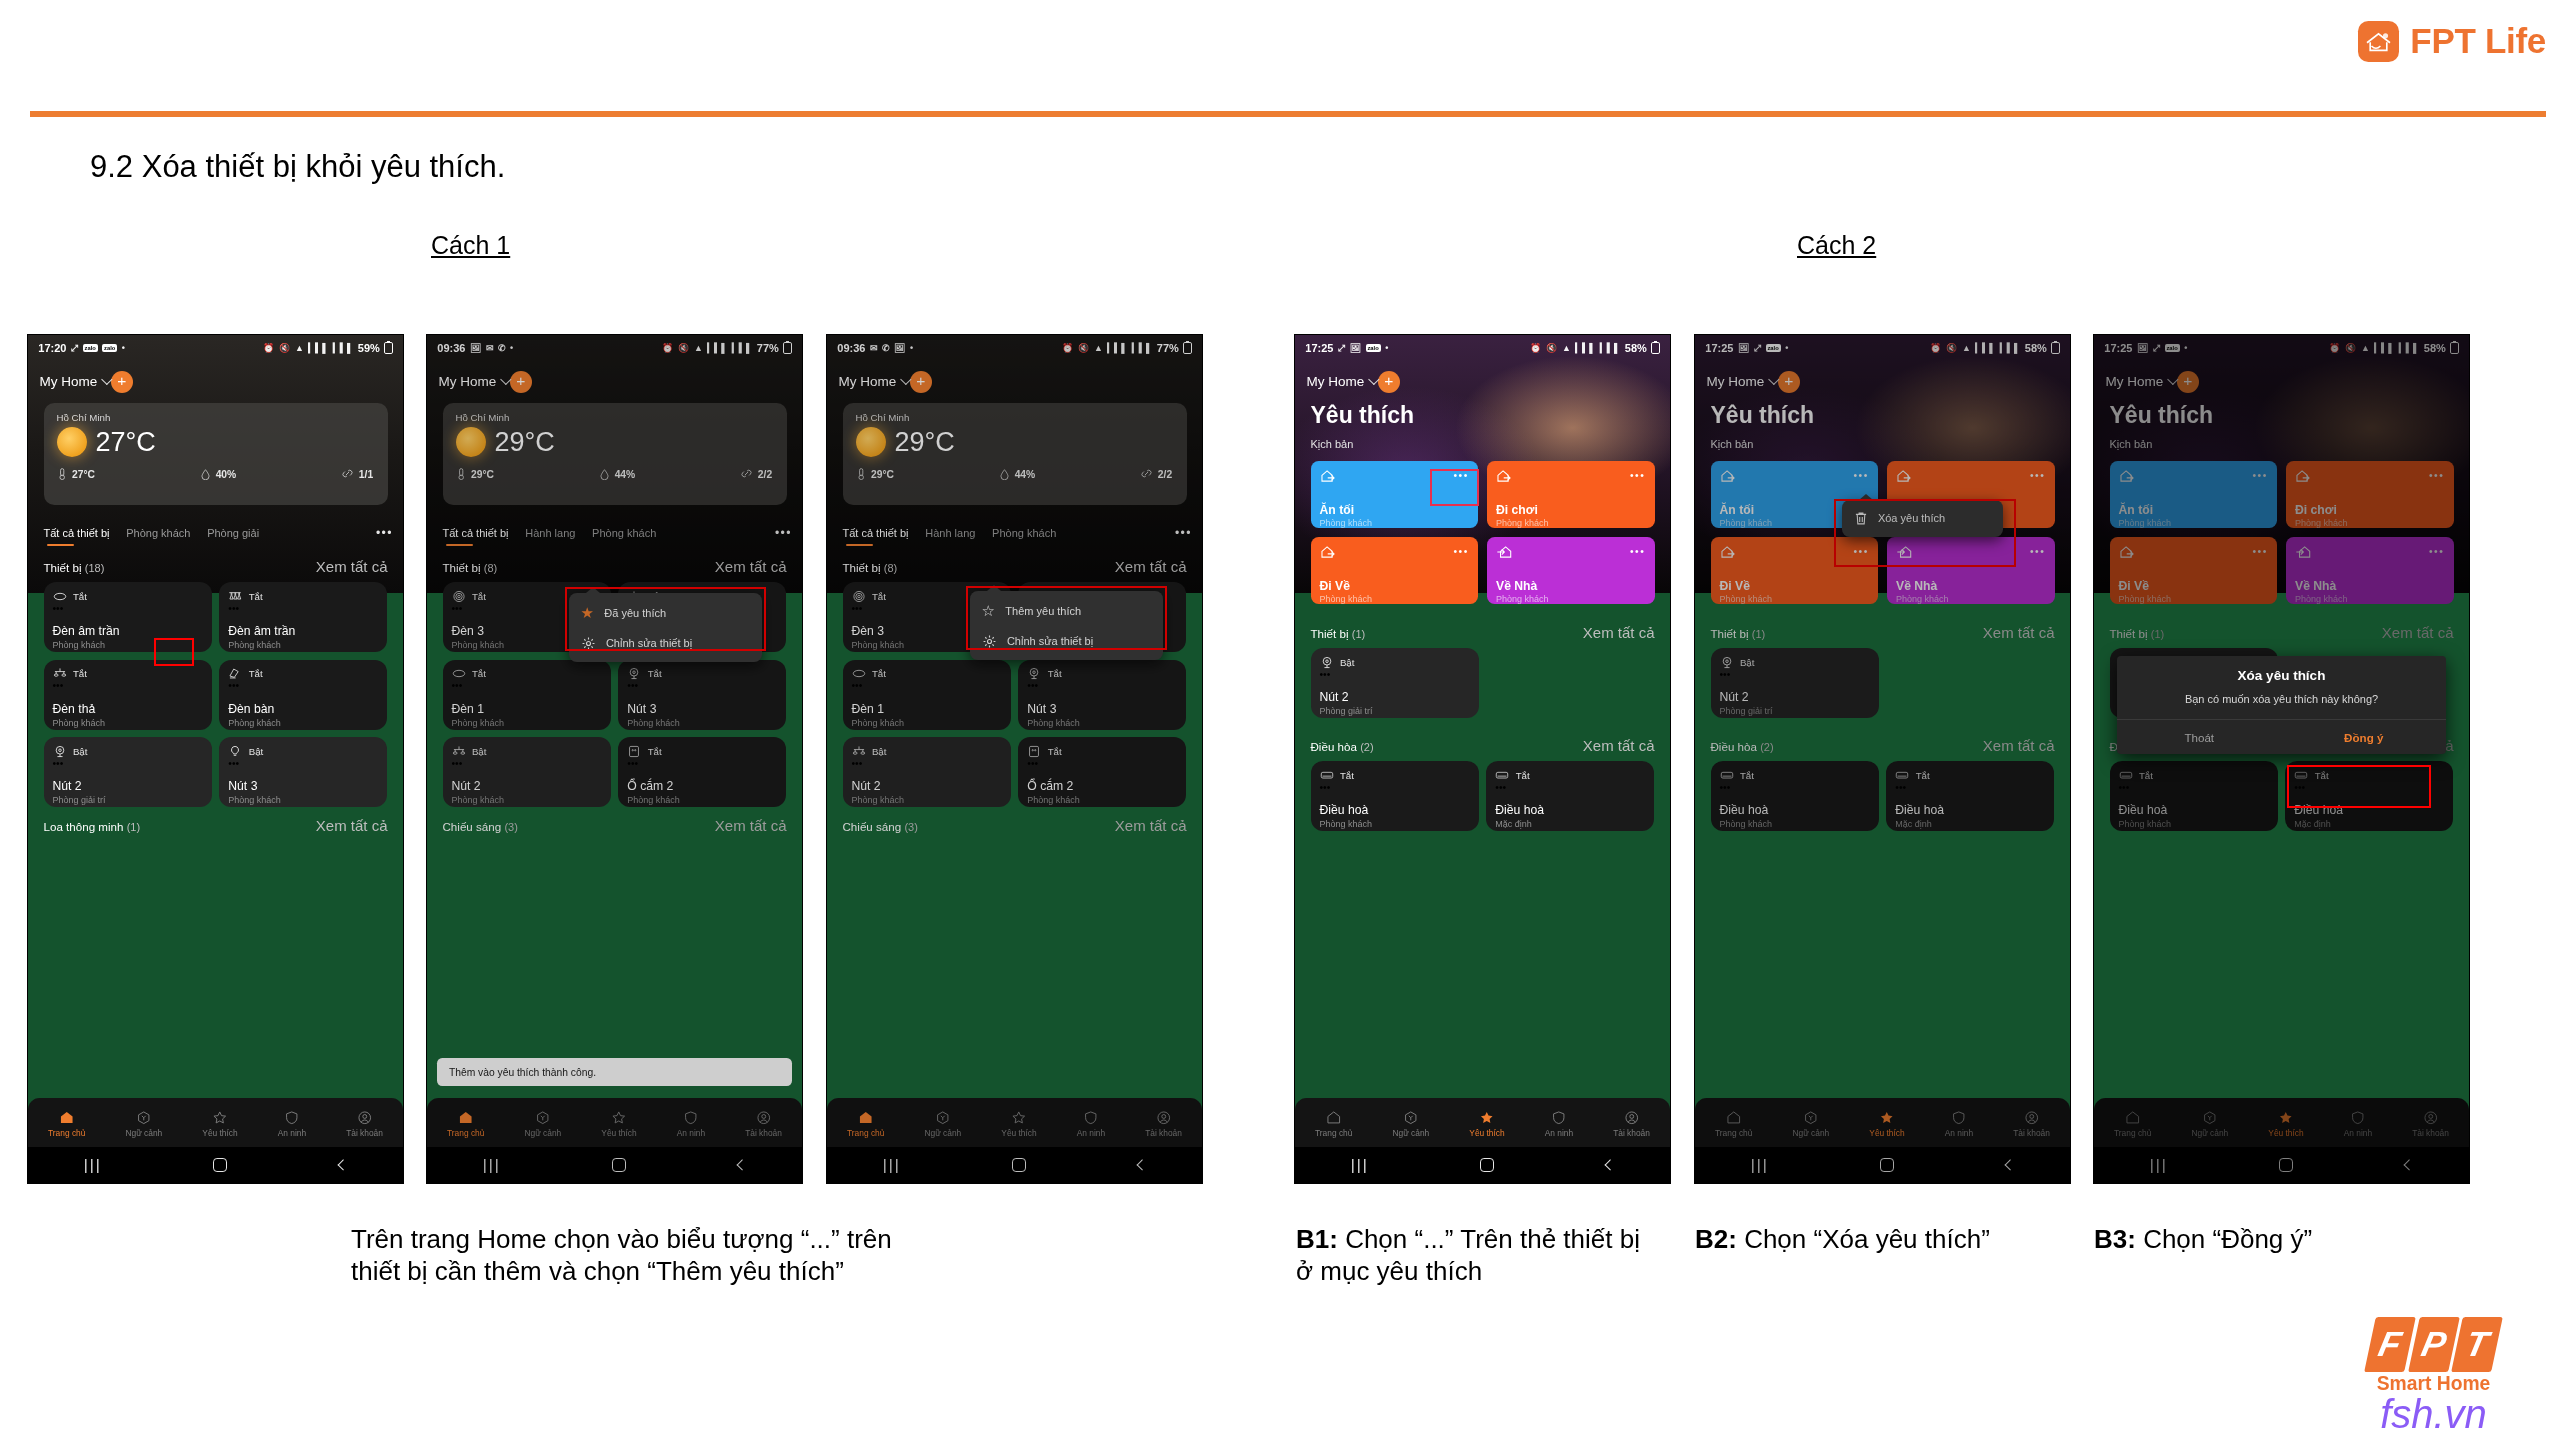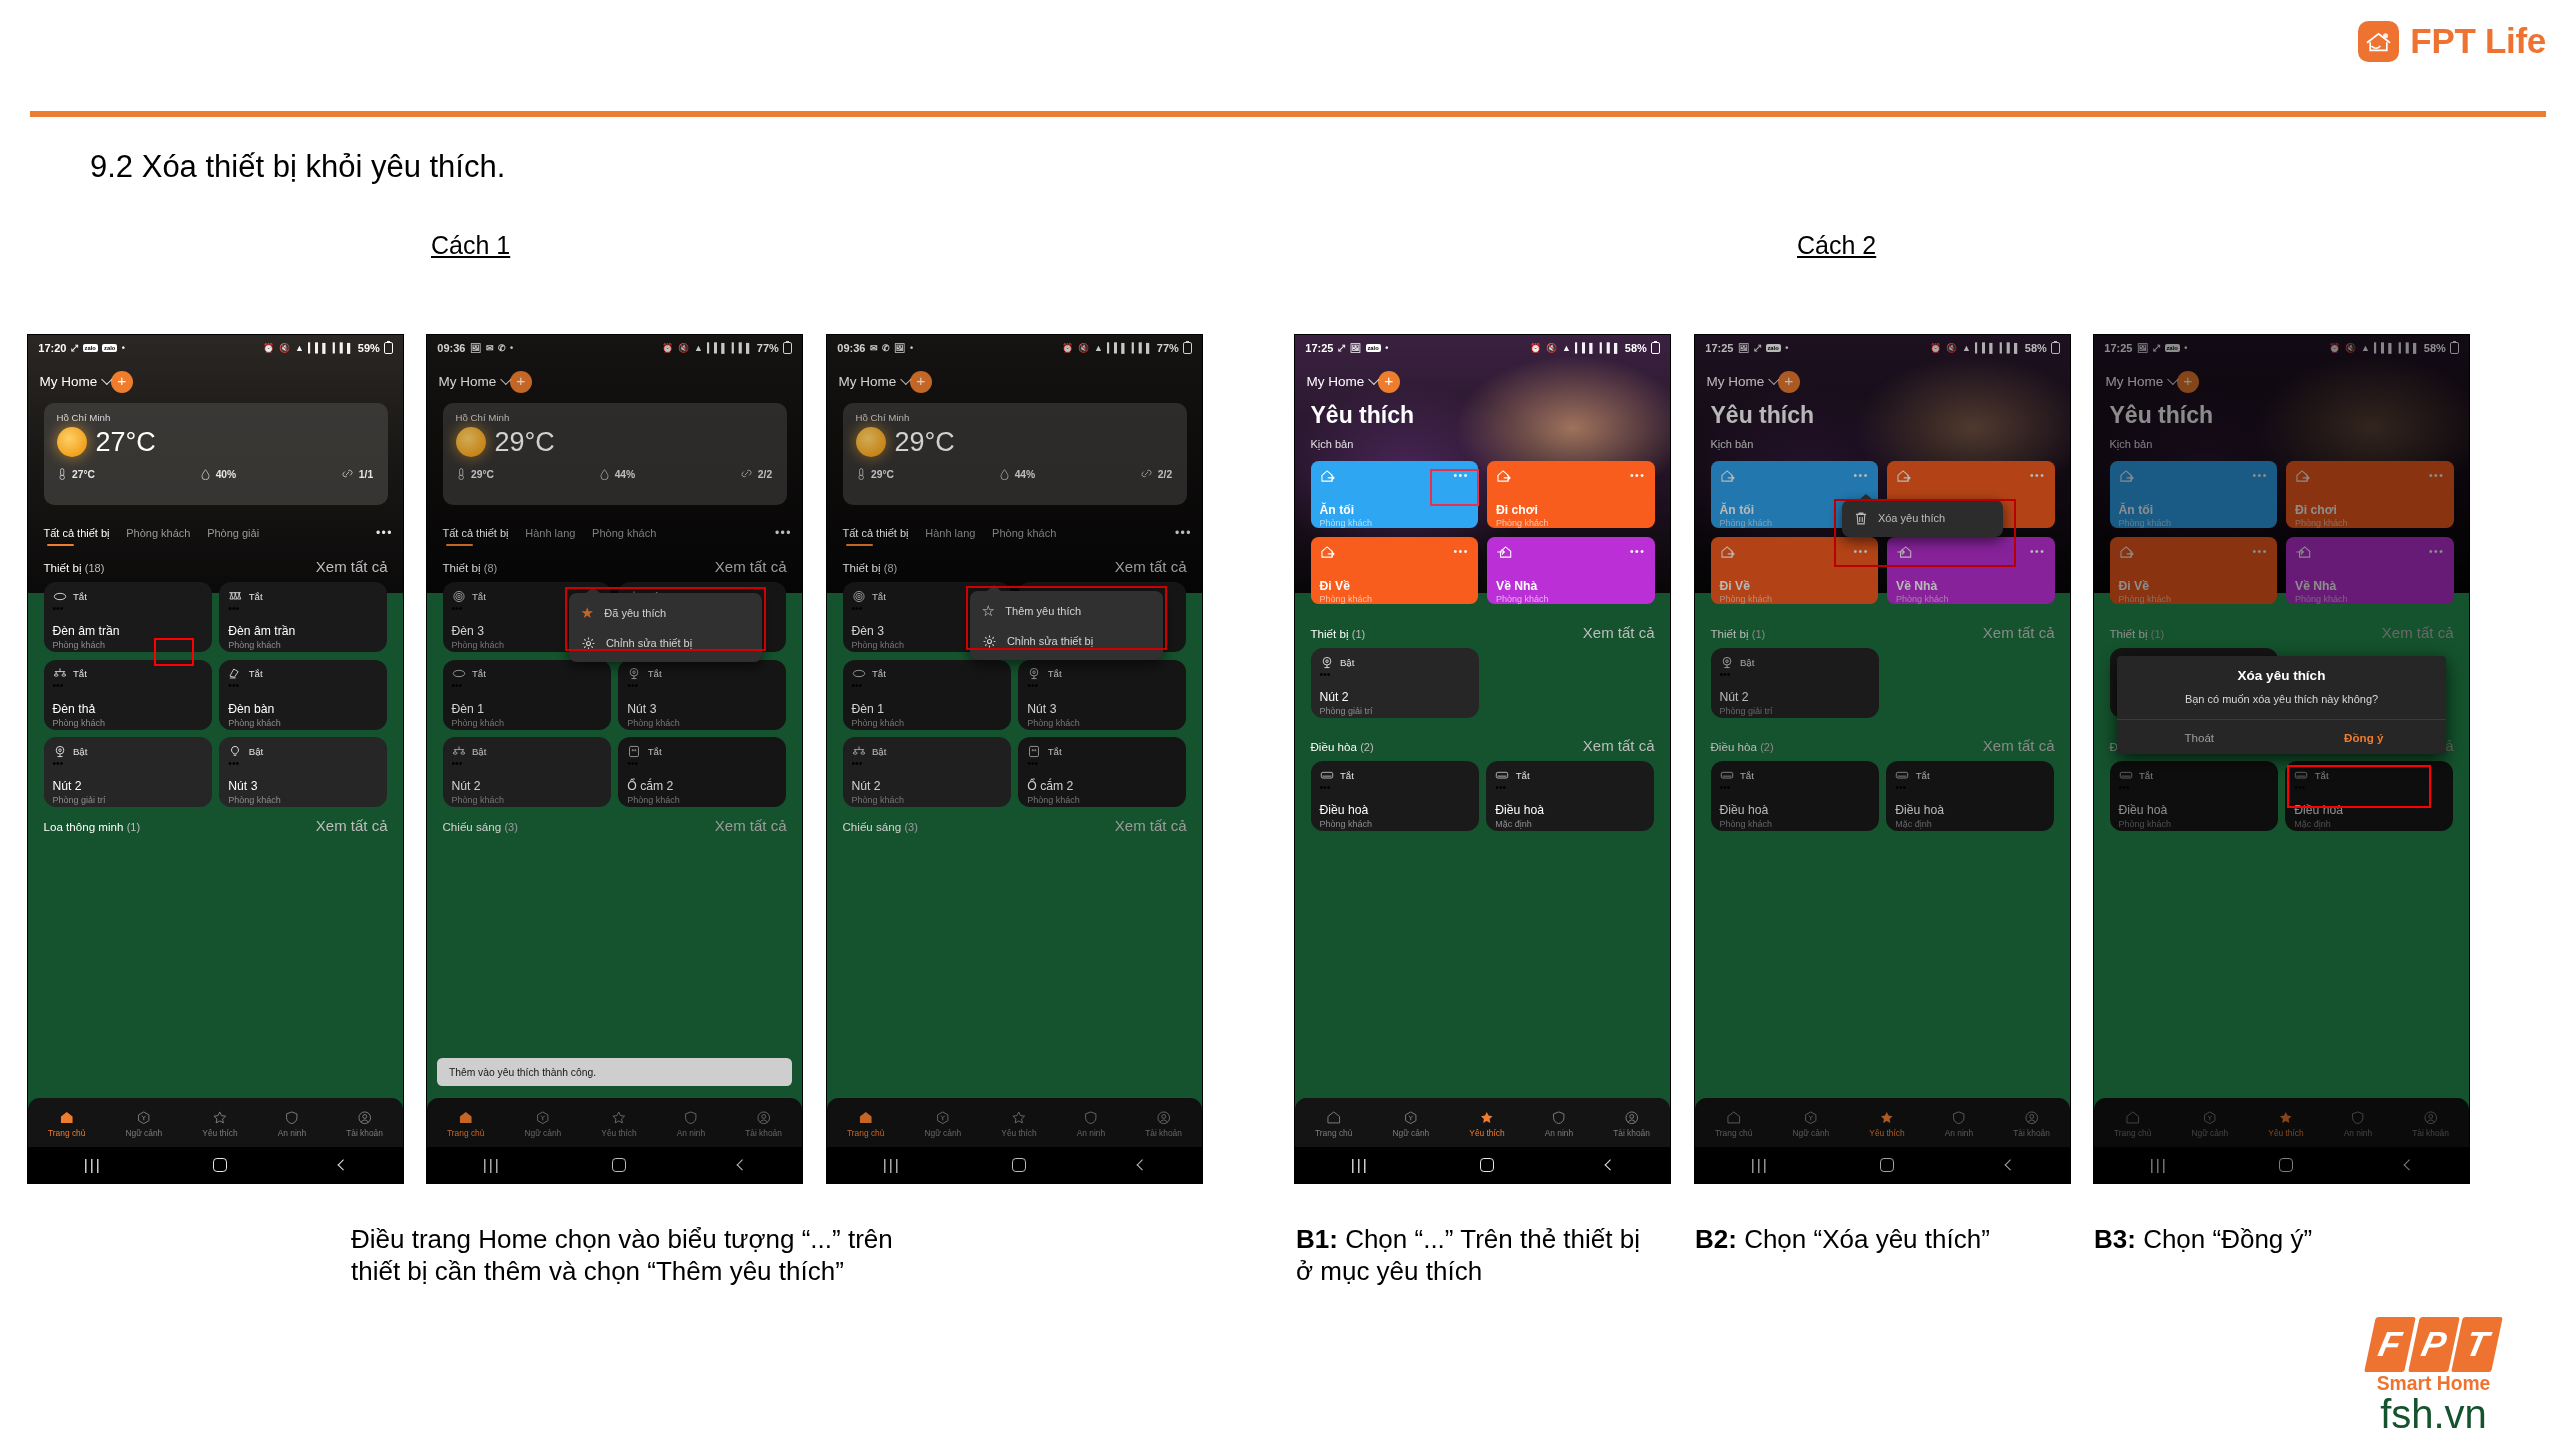--- a/index.html
+++ b/index.html
@@ -210,21 +210,21 @@
   
   .fsh { position:absolute; right:36px; bottom:11.6px; width:213px; text-align:center; }
   .fpt-mark { display:flex; justify-content:center; gap:3.9px; height:55px; }
   .fpt-mark span {
     display:block; width:40px; background:#ee7330;
     transform:skewX(-12deg); border-radius:2.6px; position:relative;
     color:#fff; font-weight:bold; font-size:35px; font-style:italic;
     text-align:center; line-height:54px;
   }
   .fsh-sub { color:#ee7330; font-size:19.3px; font-weight:600; margin-top:1.3px; }
-  .fsh-url { color:#14532d; font-size:40px; font-weight:400; margin-top:-2.6px; }
+  .fsh-url { color:#8b5cf6; font-size:40px; font-weight:400; margin-top:-2.6px;font-style:italic; }
 </style>
 </head>
 <body>
 
 <div class="hdr-logo">
   <div class="hdr-logo-mark">
     <svg class="house" viewBox="0 0 42 36" fill="none" stroke="#fff" stroke-width="2.6">
       <path d="M3 20 L21 6 L39 20"></path>
         <path d="M8 19 V32 H34 V19"></path>
       <circle cx="32" cy="9" r="4" fill="#fff" stroke="none" opacity=".85"></circle>
@@ -1403,21 +1403,21 @@
     <div class="dlg-title">Xóa yêu thích</div>
     <div class="dlg-body">Bạn có muốn xóa yêu thích này không?</div>
     <div class="dlg-actions">
       <div class="dlg-btn dlg-cancel">Thoát</div>
       <div class="dlg-btn dlg-ok">Đồng ý</div>
     </div>
   </div>
   <div class="redbox" style="left:193px; top:430px; width:144px; height:43px;"></div>
 </div>
 
-<div class="caption" id="cap1">Điều trang Home chọn vào biểu tượng “...” trên thiết bị cần thêm và chọn “Thêm yêu thích”</div>
+<div class="caption" id="cap1">Trên trang Home chọn vào biểu tượng “...” trên thiết bị cần thêm và chọn “Thêm yêu thích”</div>
 <div class="caption" id="cap2"><span class="capb">B1:</span><span> Chọn “...” Trên thẻ thiết bị ở mục yêu thích</span></div>
 <div class="caption" id="cap3"><span class="capb">B2:</span><span> Chọn “Xóa yêu thích”</span></div>
 <div class="caption" id="cap4"><span class="capb">B3:</span><span> Chọn “Đồng ý”</span></div>
 
 <div class="fsh">
   <div class="fpt-mark">
     <span>F</span>
     <span>P</span>
     <span>T</span>
   </div>

